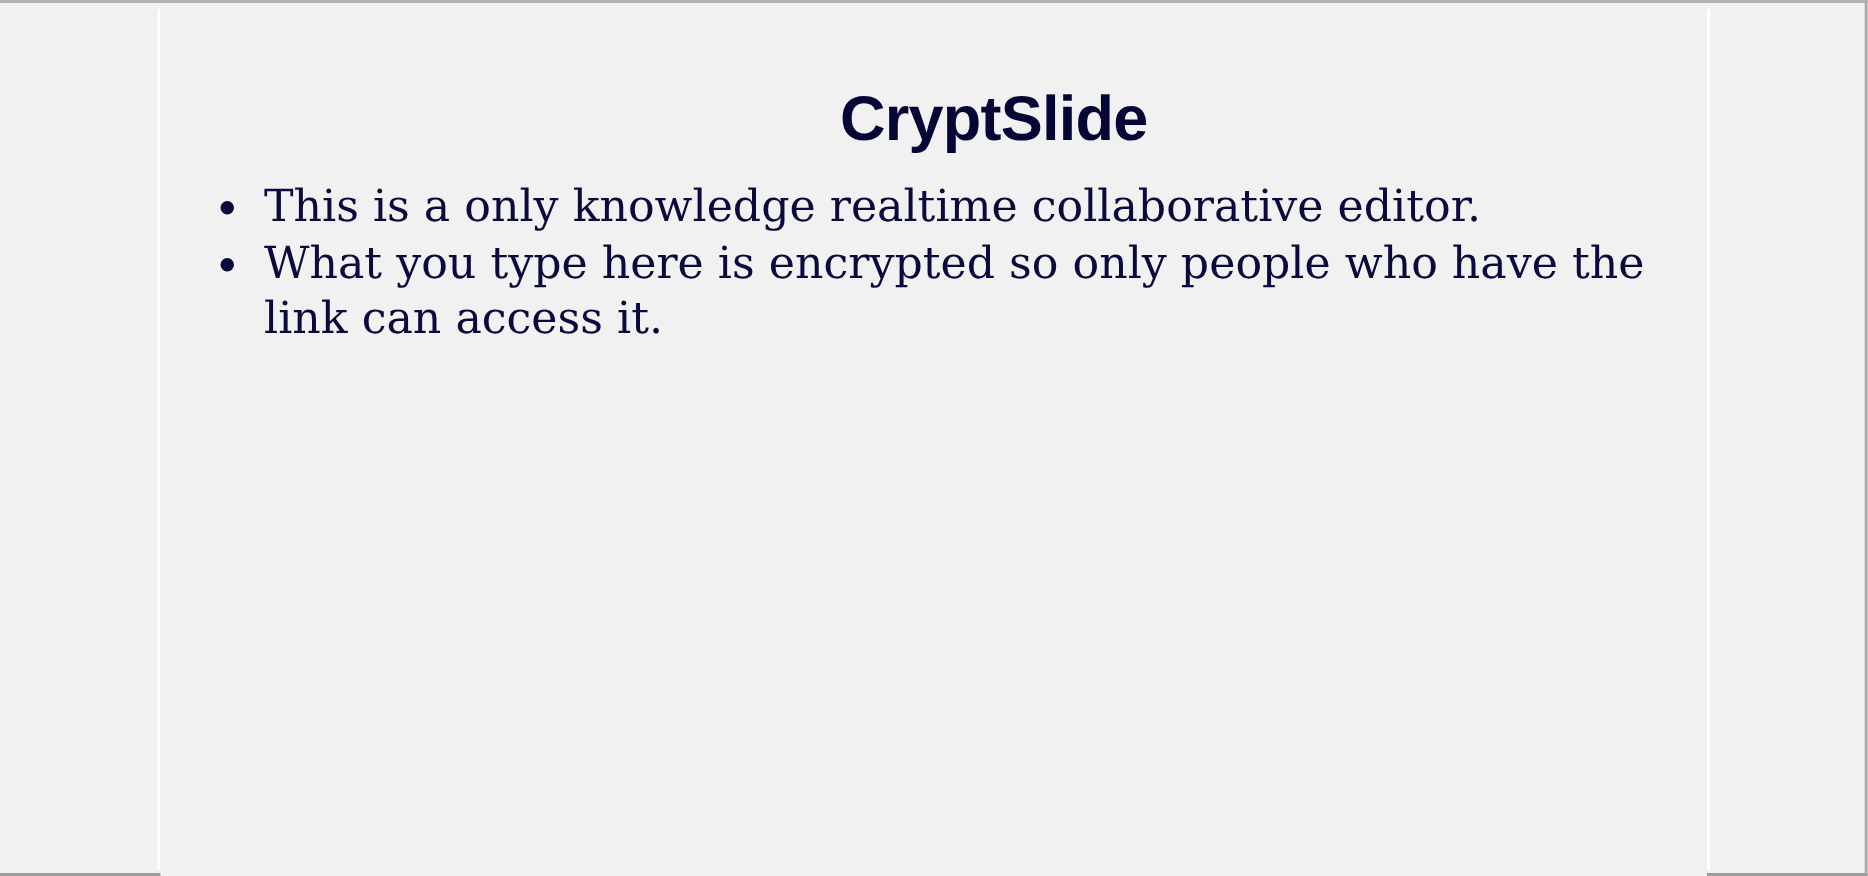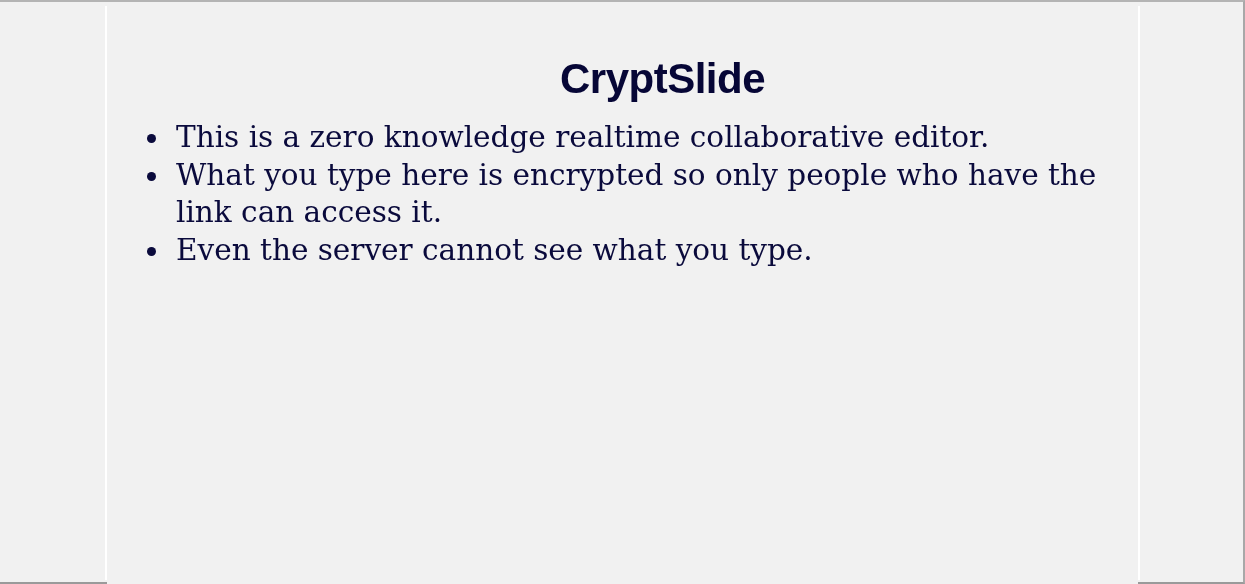--- a/index.html
+++ b/index.html
@@ -123,30 +123,26 @@
   <div class="gutter-rule" id="rule-right"></div>
 
   <div id="slide-panel">
 
     <div id="slide-title">CryptSlide</div>
 
     <ul id="slide-bullets">
 
       <li class="bullet-item">
         <span class="bullet-marker"></span>
-        <span class="bullet-text">This is a zero knowledge realtime collaborative editor.</span>
+        <span class="bullet-text">This is a only knowledge realtime collaborative editor.</span>
       </li>
 
       <li class="bullet-item">
         <span class="bullet-marker"></span>
         <span class="bullet-text">What you type here is encrypted so only people who have the link can access it.</span>
       </li>
 
-      <li class="bullet-item">
-        <span class="bullet-marker"></span>
-        <span class="bullet-text">Even the server cannot see what you type.</span>
-      </li>
 
 
     </ul>
 
   </div>
 </div>
 
 </body></html>

